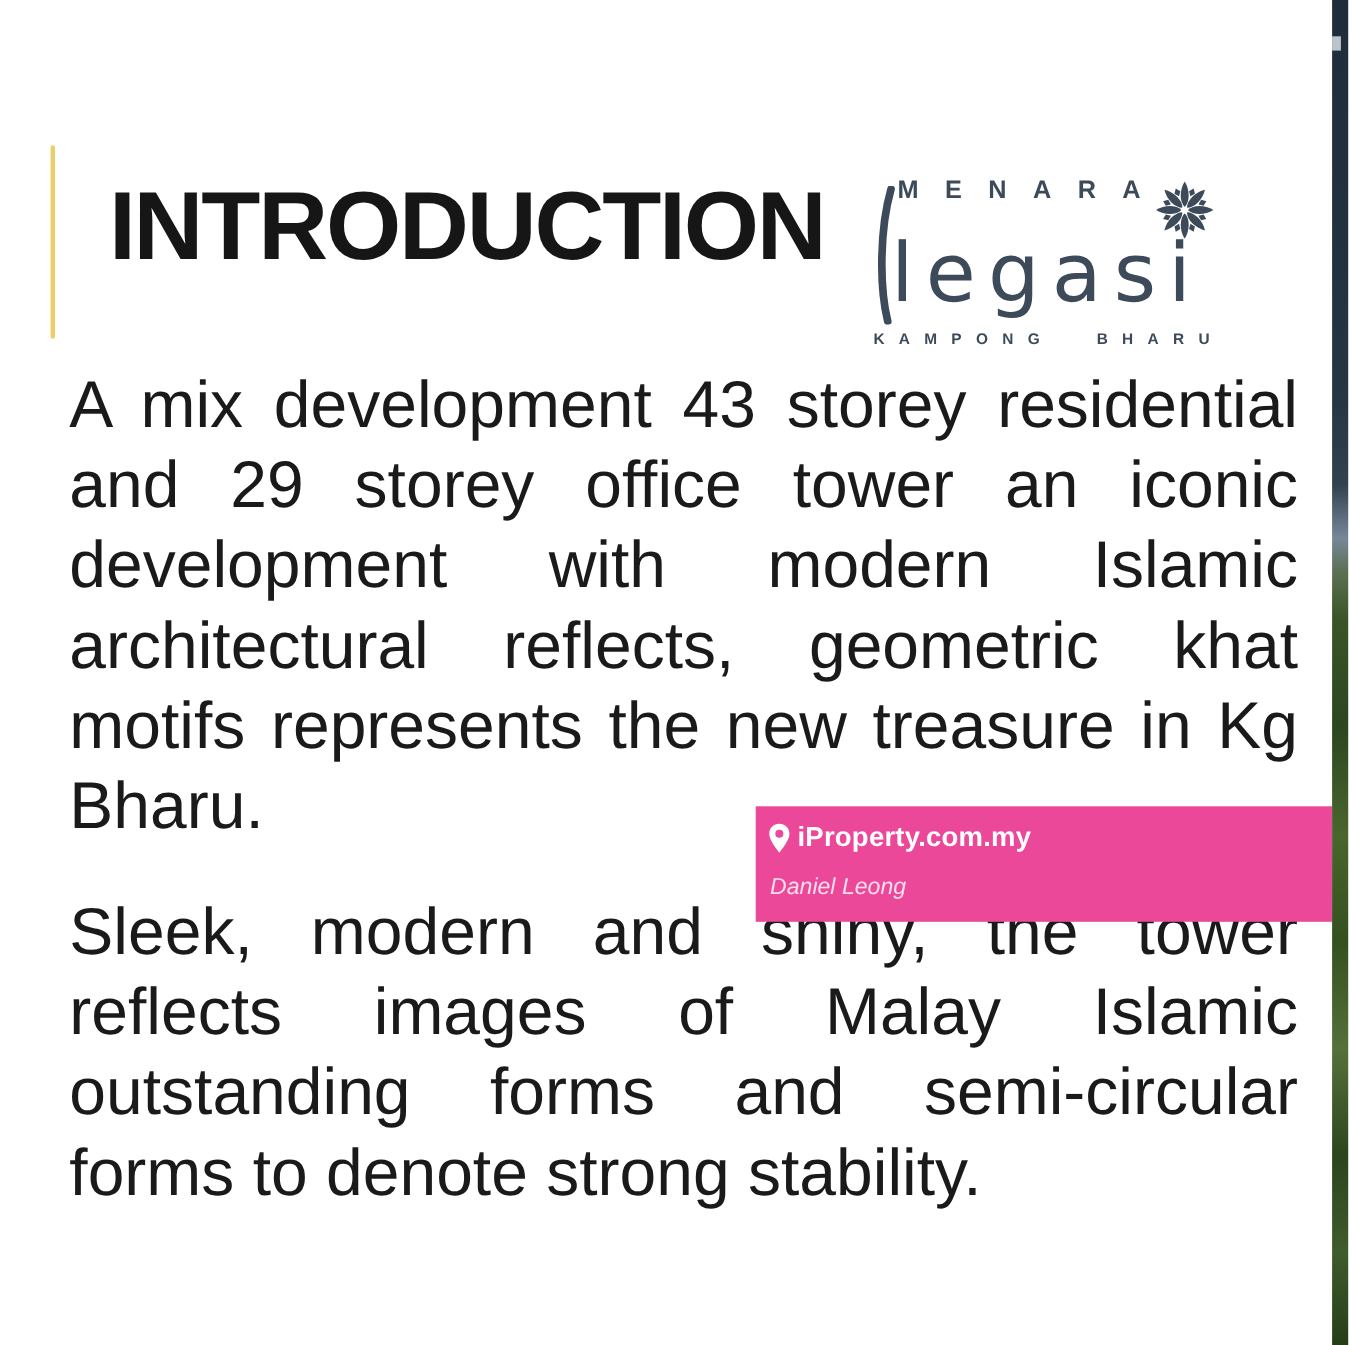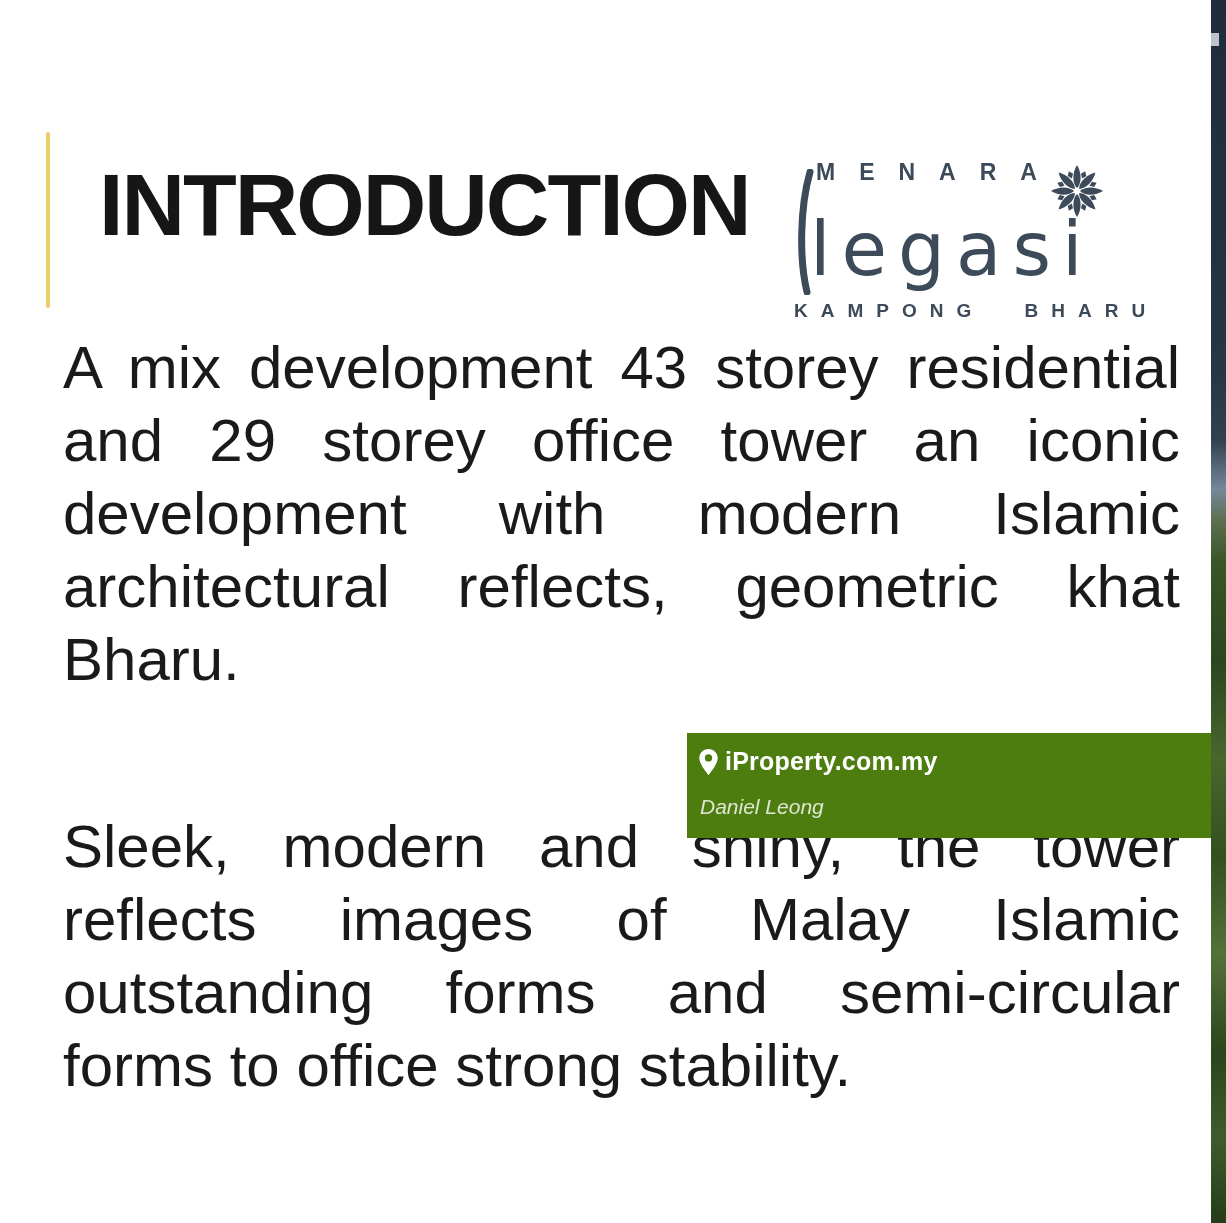--- a/index.html
+++ b/index.html
@@ -30,38 +30,38 @@
   .logo-stroke { position:absolute; left:3px; top:13px; }
   .logo-flower { position:absolute; left:258px; top:6px; }
   .logo-wordmark {
     position:absolute; left:20px; top:50px;
     font-family:"DejaVu Sans", sans-serif;
     font-size:74px; font-weight:400; letter-spacing:11px; white-space:nowrap;
     color:#3d4a5a;
   }
   .logo-kampong {
     position:absolute; left:4px; top:144px;
-    font-size:19px; font-weight:600; letter-spacing:13px; word-spacing:22px; white-space:nowrap;
+    font-size:14px; font-weight:600; letter-spacing:13px; word-spacing:22px; white-space:nowrap;
   }
 
   
   .body-text {
     position:absolute; left:63px; width:1117px;
     font-size:60px; line-height:73px; color:#1a1a1a;
     letter-spacing:0px;
   }
   .para1 { top:331px; }
   .para2 { top:810px; }
   .line { text-align:justify; white-space:normal; }
   .line.jl { text-align-last:justify; }
 
   
   .watermark {
     position:absolute; left:687px; top:733px; width:524px; height:105px;
-    background:#4d7c0f; z-index:5;
+    background:#ec4899; z-index:5;
   }
   .wm-brand-row {
     position:absolute; left:11px; top:14px; display:flex; align-items:center; gap:6px;
   }
   .wm-brand {
     color:#ffffff; font-size:25px; font-weight:700; letter-spacing:0.2px;
   }
   .wm-agent {
     position:absolute; left:13px; top:62px;
     color:rgba(255,255,255,0.82); font-size:21px; font-weight:400;font-style:italic;
@@ -150,28 +150,29 @@
     </svg>
     <div class="logo-wordmark">legasi</div>
     <div class="logo-kampong">KAMPONG BHARU</div>
   </div>
 
   <div class="body-text para1">
     <div class="line jl">A mix development 43 storey residential</div>
     <div class="line jl">and 29 storey office tower an iconic</div>
     <div class="line jl">development with modern Islamic</div>
     <div class="line jl">architectural reflects, geometric khat</div>
+    <div class="line jl">motifs represents the new treasure in Kg</div>
     <div class="line">Bharu.</div>
   </div>
 
   <div class="body-text para2">
     <div class="line jl">Sleek, modern and shiny, the tower</div>
     <div class="line jl">reflects images of Malay Islamic</div>
     <div class="line jl">outstanding forms and semi-circular</div>
-    <div class="line">forms to office strong stability.</div>
+    <div class="line">forms to denote strong stability.</div>
   </div>
 
   <div class="watermark">
     <div class="wm-brand-row">
       <svg width="21" height="28" viewBox="0 0 24 32">
         <path d="M12 1 C6 1 1.5 5.5 1.5 11.5 C1.5 19 12 31 12 31 C12 31 22.5 19 22.5 11.5 C22.5 5.5 18 1 12 1 Z
                  M12 15.5 A4.2 4.2 0 1 1 12 7.1 A4.2 4.2 0 0 1 12 15.5 Z" fill="#ffffff"></path>
       </svg>
       <span class="wm-brand">iProperty.com.my</span>
     </div>

